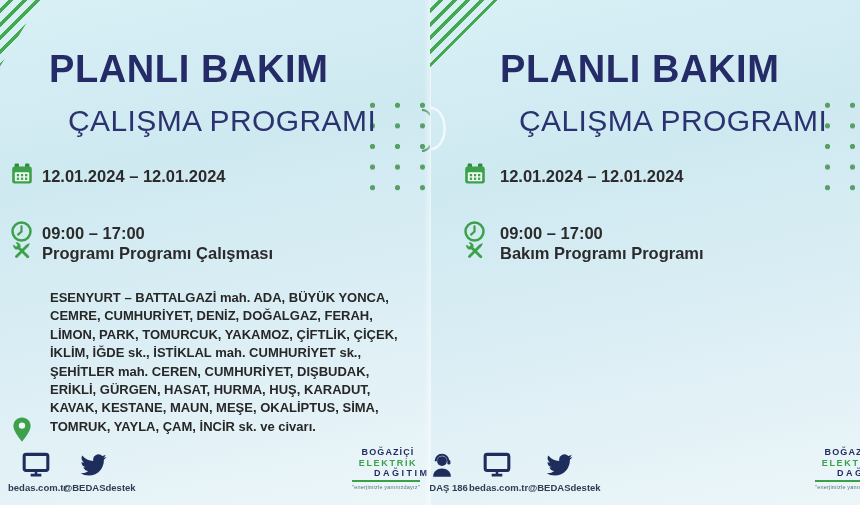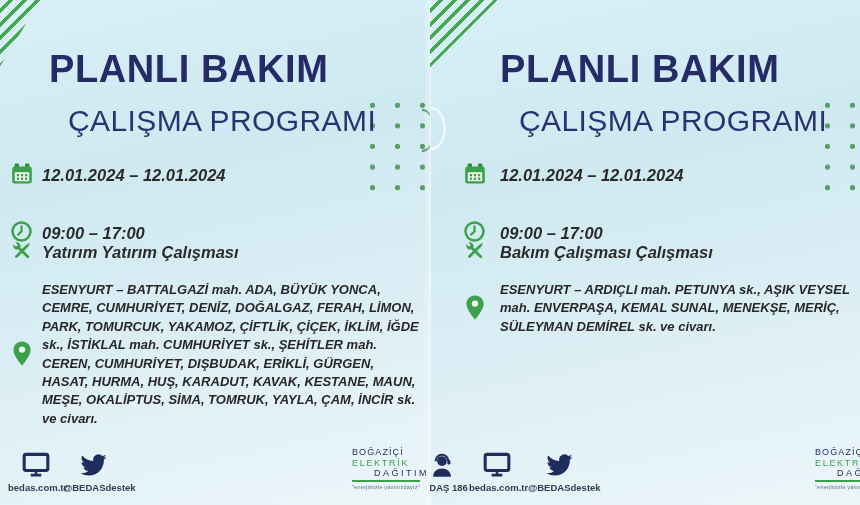--- a/index.html
+++ b/index.html
@@ -28,44 +28,44 @@
 
   .arc{position:absolute;}
 
   .t1{position:absolute;top:50px;margin:0;font-size:38px;font-weight:800;line-height:1;
       letter-spacing:.6px;color:#242b66;}
   .t2{position:absolute;top:88px;margin:18px;font-size:30px;font-weight:400;line-height:1;
       letter-spacing:.4px;color:#2a3370;}
   .p-left .t1{left:49px;} .p-left .t2{left:50px;}
   .p-right .t1{left:70px;} .p-right .t2{left:71px;}
 
-  .row{position:absolute;display:flex;align-items:center;font-style:italic;}
+  .row{position:absolute;display:flex;align-items:flex-end;}
   .p-left  .row{left:10px;width:410px;gap:8px;}
   .p-right .row{left:33px;width:392px;gap:13px;}
   .row .ic{flex:0 0 24px;width:24px;}
   .row .ic svg{display:block;}
   .row .tx{font-size:16.5px;font-weight:600;color:#2b2b2b;padding-top:3px;}
   .r-date{top:162px;} .r-time{top:220px;} .r-work{top:239px;} .r-loc{top:280px;}
-  .loc-text{margin:0;padding-top:1px;font-size:13px;font-weight:600;line-height:18.4px;
+  .loc-text{margin:8px;padding-top:1px;font-size:13px;font-weight:600;line-height:18.4px;
             color:#272727;}
   .p-left .loc-text{max-width:392px;} .p-right .loc-text{max-width:350px;}
 
   
   .fitem{position:absolute;top:452px;text-align:center;}
   .fitem svg{display:block;margin:0 auto;}
   .flabel{display:block;font-size:9.5px;font-weight:600;color:#2e3e52;margin-top:4px;white-space:nowrap;}
   .p-left .f-web{left:8px;width:56px;}
   .p-left .f-tw {left:63px;width:60px;}
   .p-right .f-agent{left:-17px;width:58px;}
   .p-right .f-web{left:39px;width:56px;}
   .p-right .f-tw {left:98px;width:62px;}
 
   .logo{position:absolute;top:447px;width:72px;}
   .p-left .logo{left:352px;} .p-right .logo{left:385px;}
-  .lg{display:block;font-weight:400;font-size:9px;line-height:10.5px;white-space:nowrap;}
+  .lg{display:block;font-weight:700;font-size:9px;line-height:10.5px;white-space:nowrap;text-align:center;}
   .lg1{color:#1f2a5e;letter-spacing:1.1px;}
   .lg2{color:#3aa14b;letter-spacing:1.7px;}
   .lg3{color:#1f2a5e;letter-spacing:2.5px;padding-left:22px;}
   .lgrule{width:68px;height:2px;background:#3aa14b;margin-top:1px;}
   .lgtag{display:block;font-size:5.5px;color:#5c6f7c;margin-top:2.5px;letter-spacing:.2px;white-space:nowrap;}
 </style>
 </head>
 <body>
 
 <div class="stage">
@@ -117,21 +117,21 @@
             <circle cx="12" cy="4.8" r="3.5"></circle>
             <rect x="10.7" y="0.6" width="2.6" height="4.2" fill="#d6eef4"></rect>
             <rect x="10.6" y="6" width="2.8" height="15.6" rx="1.4"></rect>
           </g>
           <g transform="rotate(45 12 12)" fill="#3ca14a">
             <path d="M10.6 4.2 L12 0.8 L13.4 4.2 Z"></path>
             <rect x="10.6" y="3.6" width="2.8" height="17.6" rx="1.4"></rect>
           </g>
         </svg>
       </span>
-      <span class="tx">Yatırım Yatırım Çalışması</span>
+      <span class="tx">Programı Programı Çalışması</span>
     </div>
 
     <div class="row r-loc">
       <span class="ic">
         <svg width="24" height="28" viewBox="0 0 24 28">
           <path d="M12 1.5 C7 1.5 3.4 5.2 3.4 10 c0 6 8.6 15.6 8.6 15.6 s8.6 -9.6 8.6 -15.6 C20.6 5.2 17 1.5 12 1.5 z" fill="#3ca14a"></path>
           <circle cx="12" cy="9.6" r="3.2" fill="#eefaf1"></circle>
         </svg>
       </span>
       <p class="loc-text">ESENYURT – BATTALGAZİ mah. ADA, BÜYÜK YONCA, CEMRE, CUMHURİYET, DENİZ, DOĞALGAZ, FERAH, LİMON, PARK, TOMURCUK, YAKAMOZ, ÇİFTLİK, ÇİÇEK, İKLİM, İĞDE sk., İSTİKLAL mah. CUMHURİYET sk., ŞEHİTLER mah. CEREN, CUMHURİYET, DIŞBUDAK, ERİKLİ, GÜRGEN, HASAT, HURMA, HUŞ, KARADUT, KAVAK, KESTANE, MAUN, MEŞE, OKALİPTUS, SİMA, TOMRUK, YAYLA, ÇAM, İNCİR sk. ve civarı.</p>
@@ -208,32 +208,23 @@
             <circle cx="12" cy="4.8" r="3.5"></circle>
             <rect x="10.7" y="0.6" width="2.6" height="4.2" fill="#d6eef4"></rect>
             <rect x="10.6" y="6" width="2.8" height="15.6" rx="1.4"></rect>
           </g>
           <g transform="rotate(45 12 12)" fill="#3ca14a">
             <path d="M10.6 4.2 L12 0.8 L13.4 4.2 Z"></path>
             <rect x="10.6" y="3.6" width="2.8" height="17.6" rx="1.4"></rect>
           </g>
         </svg>
       </span>
-      <span class="tx">Bakım Çalışması Çalışması</span>
-    </div>
-
-    <div class="row r-loc">
-      <span class="ic">
-        <svg width="24" height="28" viewBox="0 0 24 28">
-          <path d="M12 1.5 C7 1.5 3.4 5.2 3.4 10 c0 6 8.6 15.6 8.6 15.6 s8.6 -9.6 8.6 -15.6 C20.6 5.2 17 1.5 12 1.5 z" fill="#3ca14a"></path>
-          <circle cx="12" cy="9.6" r="3.2" fill="#eefaf1"></circle>
-        </svg>
-      </span>
-      <p class="loc-text">ESENYURT – ARDIÇLI mah. PETUNYA sk., AŞIK VEYSEL mah. ENVERPAŞA, KEMAL SUNAL, MENEKŞE, MERİÇ, SÜLEYMAN DEMİREL sk. ve civarı.</p>
-    </div>
+      <span class="tx">Bakım Programı Programı</span>
+    </div>
+
 
     <div class="fitem f-agent">
       <svg width="28" height="26" viewBox="0 0 24 22">
         <circle cx="12" cy="7.6" r="4.2" fill="#1f2d5c"></circle>
         <path d="M4.4 21 c0 -4.4 3.4 -7 7.6 -7 s7.6 2.6 7.6 7 z" fill="#1f2d5c"></path>
         <path d="M6.6 7.8 a5.4 5.4 0 0 1 10.8 -0.3" fill="none" stroke="#1f2d5c" stroke-width="1.8"></path>
         <rect x="16.6" y="6.8" width="2.6" height="3.8" rx="1.2" fill="#1f2d5c"></rect>
       </svg>
       <span class="flabel">BEDAŞ 186</span>
     </div>

